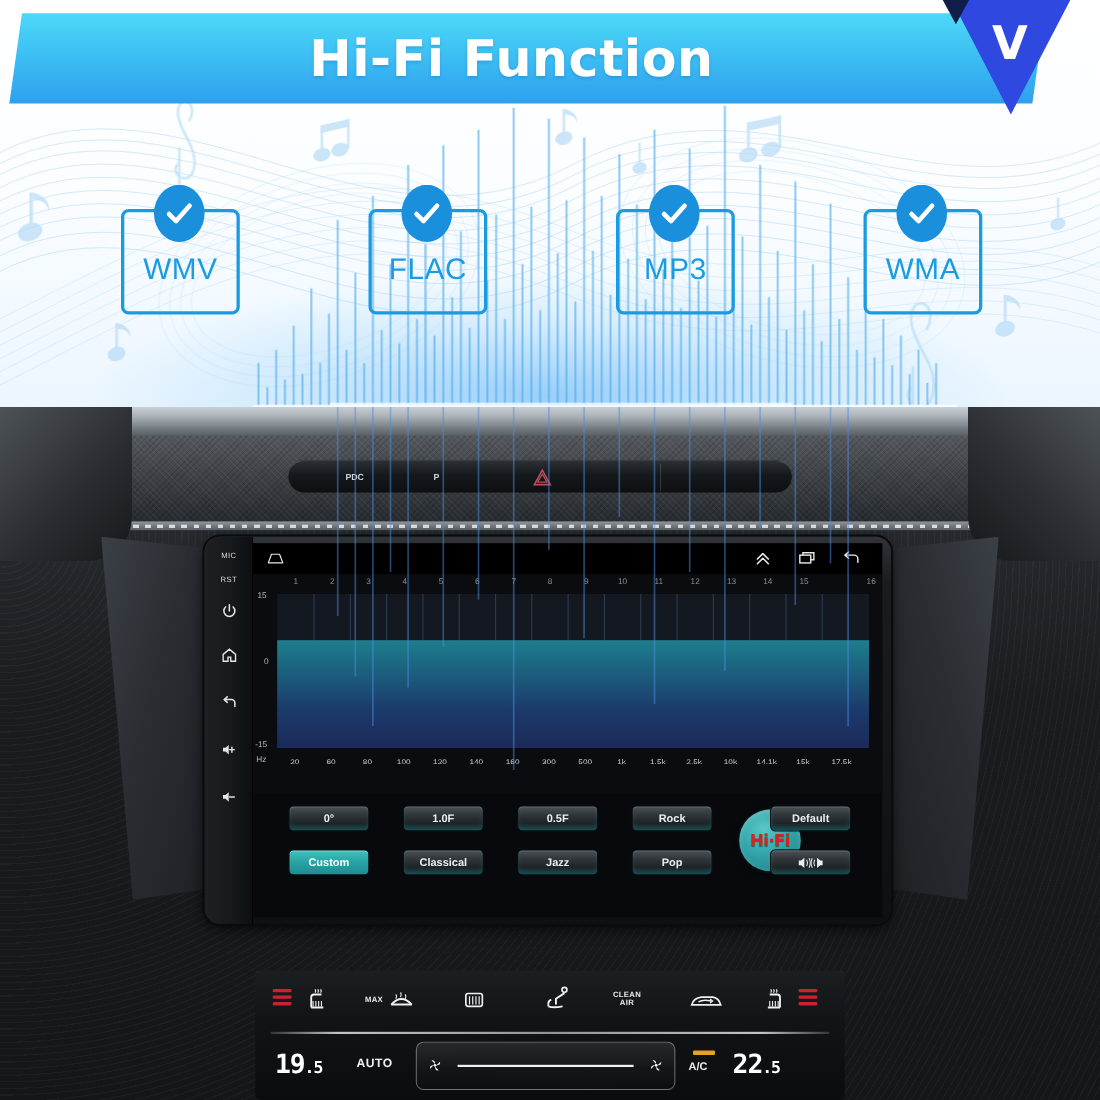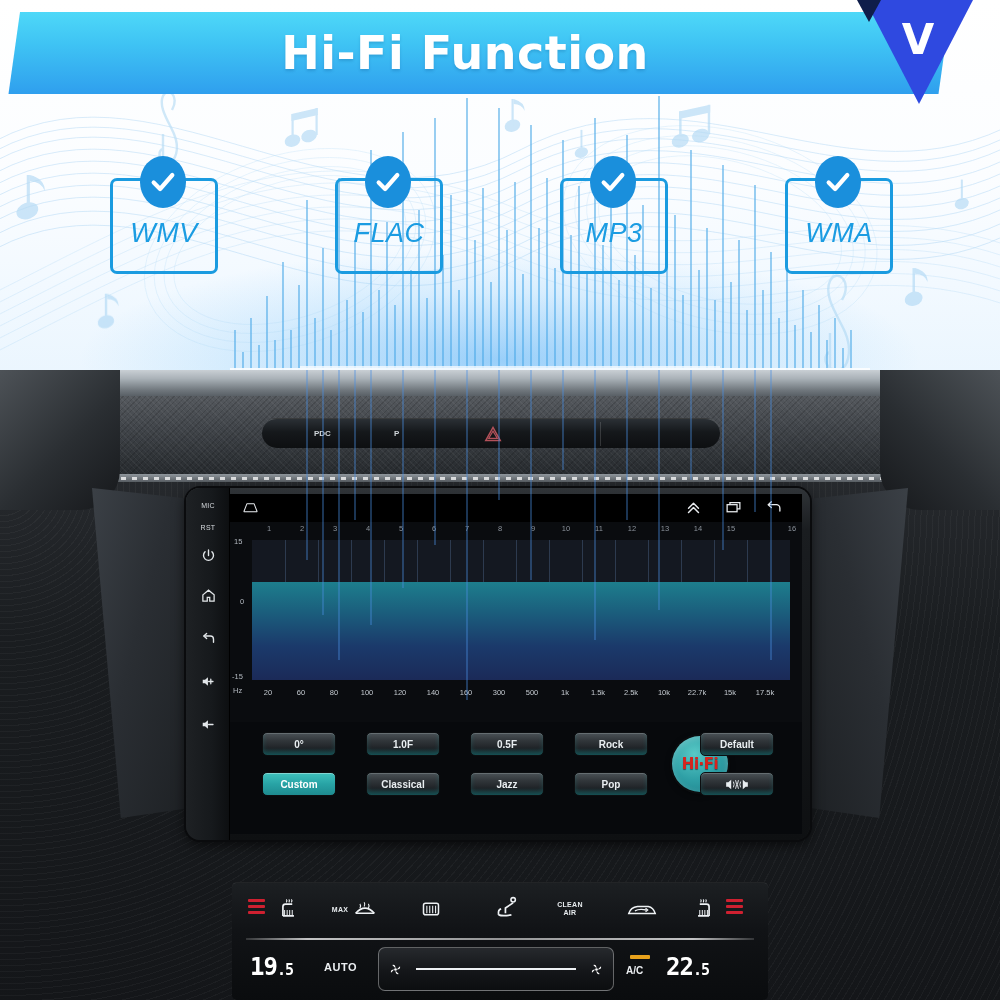--- a/index.html
+++ b/index.html
@@ -37,21 +37,21 @@
     display:flex; align-items:center; justify-content:center;
     color:#ffffff; font-size:46px; font-weight:bold; letter-spacing:.5px;
     text-shadow:0 2px 3px rgba(0,60,120,.20);
     font-family:"DejaVu Sans", sans-serif;
   }
   .logo-v {
     position:absolute; left:855px; top:-2px; width:120px; height:110px;
   }
 
   
-  .cards { position:absolute; left:0; top:156px; width:1000px; height:130px;font-style:italic; }
+  .cards { position:absolute; left:0; top:168px; width:1000px; height:130px; }
   .card {
     position:absolute; width:108px; height:96px;
     border:3px solid #1a9be0; border-radius:7px;
     background:transparent;
     display:flex; align-items:center; justify-content:center;
   }
   .card-label {
     color:#1b9ce2; font-size:27px; font-weight:normal; letter-spacing:.5px;
     font-family:"Liberation Sans", sans-serif;
     margin-top:14px;
@@ -600,21 +600,21 @@
             <span class="eq-freq" style="left:137px;">100</span>
             <span class="eq-freq" style="left:170px;">120</span>
             <span class="eq-freq" style="left:203px;">140</span>
             <span class="eq-freq" style="left:236px;">160</span>
             <span class="eq-freq" style="left:269px;">300</span>
             <span class="eq-freq" style="left:302px;">500</span>
             <span class="eq-freq" style="left:335px;">1k</span>
             <span class="eq-freq" style="left:368px;">1.5k</span>
             <span class="eq-freq" style="left:401px;">2.5k</span>
             <span class="eq-freq" style="left:434px;">10k</span>
-            <span class="eq-freq" style="left:467px;">22.7k</span>
+            <span class="eq-freq" style="left:467px;">14.1k</span>
             <span class="eq-freq" style="left:500px;">15k</span>
             <span class="eq-freq" style="left:535px;">17.5k</span>
           </div>
         </div>
 
         <div class="eq-buttons">
           <span class="eq-btn" style="left:32px;  top:6px;">0°</span>
           <span class="eq-btn" style="left:136px; top:6px;">1.0F</span>
           <span class="eq-btn" style="left:240px; top:6px;">0.5F</span>
           <span class="eq-btn" style="left:344px; top:6px;">Rock</span>

